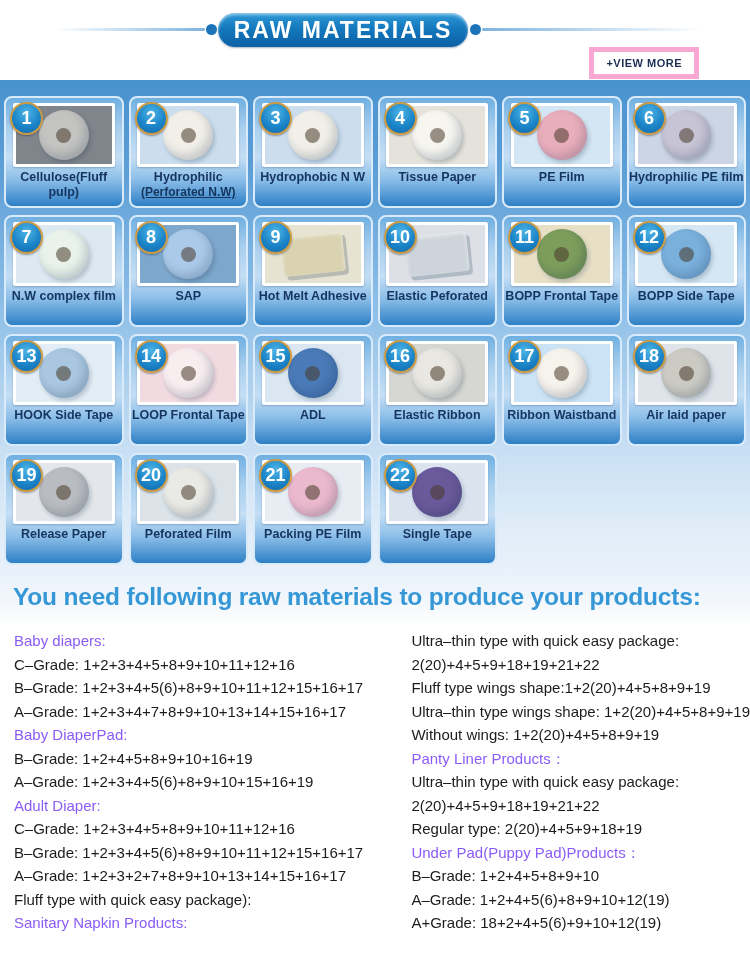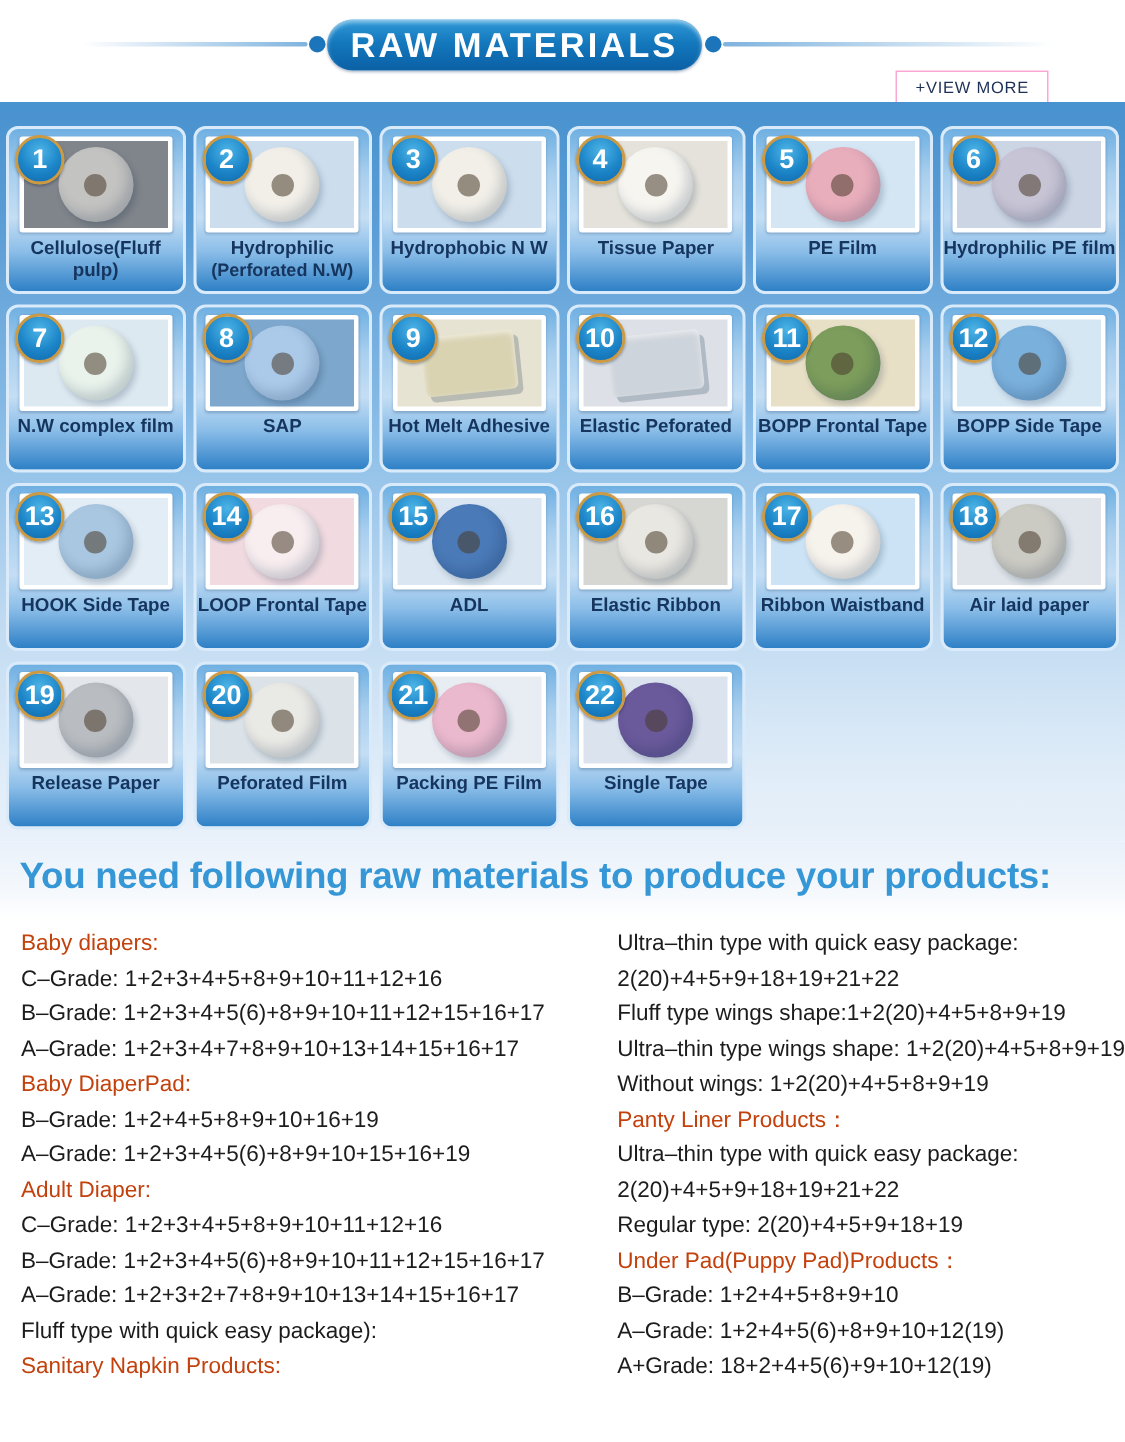--- a/index.html
+++ b/index.html
@@ -4,38 +4,38 @@
 <style>
   * { margin:0; padding:0; box-sizing:border-box; }
   html,body { width:750px; }
   body {
     font-family:"Liberation Sans", sans-serif;
     background:#ffffff;
     width:750px; height:961px;
     position:relative; overflow:hidden;
   }
   
-  .banner { position:relative; height:68px; background:#fff; }
+  .banner { position:relative; height:80px; background:#fff; }
   .pill {
     position:absolute; left:218px; top:13px; width:250px; height:34px;
     border-radius:18px;
     background:linear-gradient(180deg,#2f9ad8 0%,#1478bd 45%,#0b60a5 100%);
     box-shadow:inset 0 2px 3px rgba(255,255,255,.5), 0 1px 2px rgba(0,40,90,.35);
     display:flex; align-items:center; justify-content:center;
   }
   .pill span { color:#fff; font-size:23px; font-weight:bold; letter-spacing:2px; }
   .hline { position:absolute; top:28px; height:3px; border-radius:2px; }
   .hline.left  { left:55px;  width:150px; background:linear-gradient(90deg, rgba(141,187,227,0), #7fb3de); }
   .hline.right { left:482px; width:220px; background:linear-gradient(270deg, rgba(141,187,227,0), #7fb3de); }
   .dot { position:absolute; top:24px; width:11px; height:11px; border-radius:50%; background:#1c74ba; }
   .dot.left { left:206px; } .dot.right { left:470px; }
   .view-more {
     position:absolute; right:51px; top:47px;
-    background:#fff; border:1px solid #f9a8d4;
-    font-size:11px; font-weight:normal; color:#1c2f55; letter-spacing:.5px;
+    background:#fff; border:5px solid #f9a8d4;
+    font-size:11px; font-weight:bold; color:#1c2f55; letter-spacing:.5px;
     padding:5px 12px; cursor:pointer;
   }
   
   .grid-section {
     position:relative; width:750px;
     background:linear-gradient(180deg,#4892cf 0%,#5d9ed6 18%,#8cbee7 45%,#c3dcf2 72%,#dfecf8 90%,#e9f1fa 100%);
     padding:16px 4px 8px 4px;
   }
   .grid {
     display:grid; grid-template-columns:repeat(6,1fr);
@@ -66,38 +66,38 @@
   .v-roll { width:50px; height:50px; border-radius:50%; position:relative;
             box-shadow:inset -4px -5px 8px rgba(0,30,60,.18), 2px 3px 4px rgba(0,30,60,.2); }
   .v-roll::after { content:""; position:absolute; inset:35%; border-radius:50%;
                    background:rgba(72,58,42,.55); }
   .v-block { width:62px; height:40px; border-radius:4px; transform:rotate(-6deg);
              box-shadow:3px 4px 0 rgba(0,30,60,.2), inset 0 2px 4px rgba(255,255,255,.6); }
   .label {
     margin-top:3px; text-align:center;
     font-size:12.5px; font-weight:bold; color:#16355e; line-height:15px;
   }
-  .label.sub { margin-top:0; font-size:12px; }
+  .label.sub { margin-top:0; font-size:12px;text-decoration:underline; }
   .watermark {
     position:absolute; left:215px; top:392px; z-index:5;
     font-size:24px; color:#7d7d7d; opacity:.62; letter-spacing:.5px;
     pointer-events:none; white-space:nowrap;
   }
   
   .section-heading {
     background:linear-gradient(180deg,#e9f1fa 0%,#f4f8fc 60%,#ffffff 100%);
     padding:10px 0 14px 13px;
     font-size:24.5px; font-weight:bold; color:#3697d6; letter-spacing:-0.2px;
   }
   .cols { display:flex; padding:4px 0 0 14px; background:#fff; }
   .col { white-space:nowrap; }
   .col-left { width:412px; }
   .col-right { flex:1; }
   .tline { font-size:15px; color:#1c1c1c; line-height:23.5px; height:23.5px; }
-  .tline.h { color:#c2410c; }
+  .tline.h { color:#8b5cf6; }
 </style>
 </head>
 <body>
 
 <div class="banner">
   <span class="hline left"></span>
   <span class="dot left"></span>
   <div class="pill">
     <span>RAW MATERIALS</span>
   </div>

